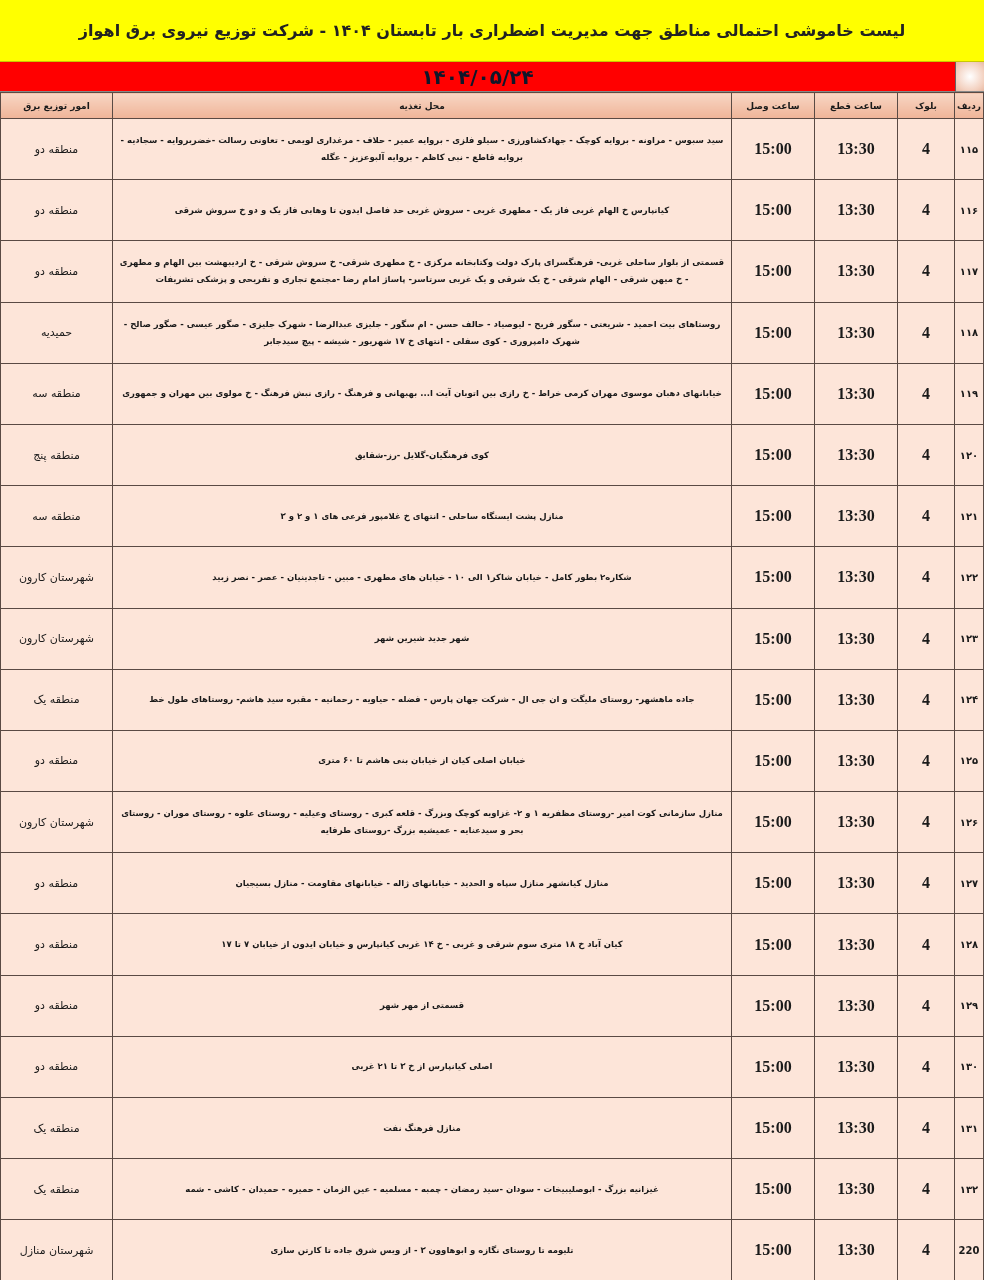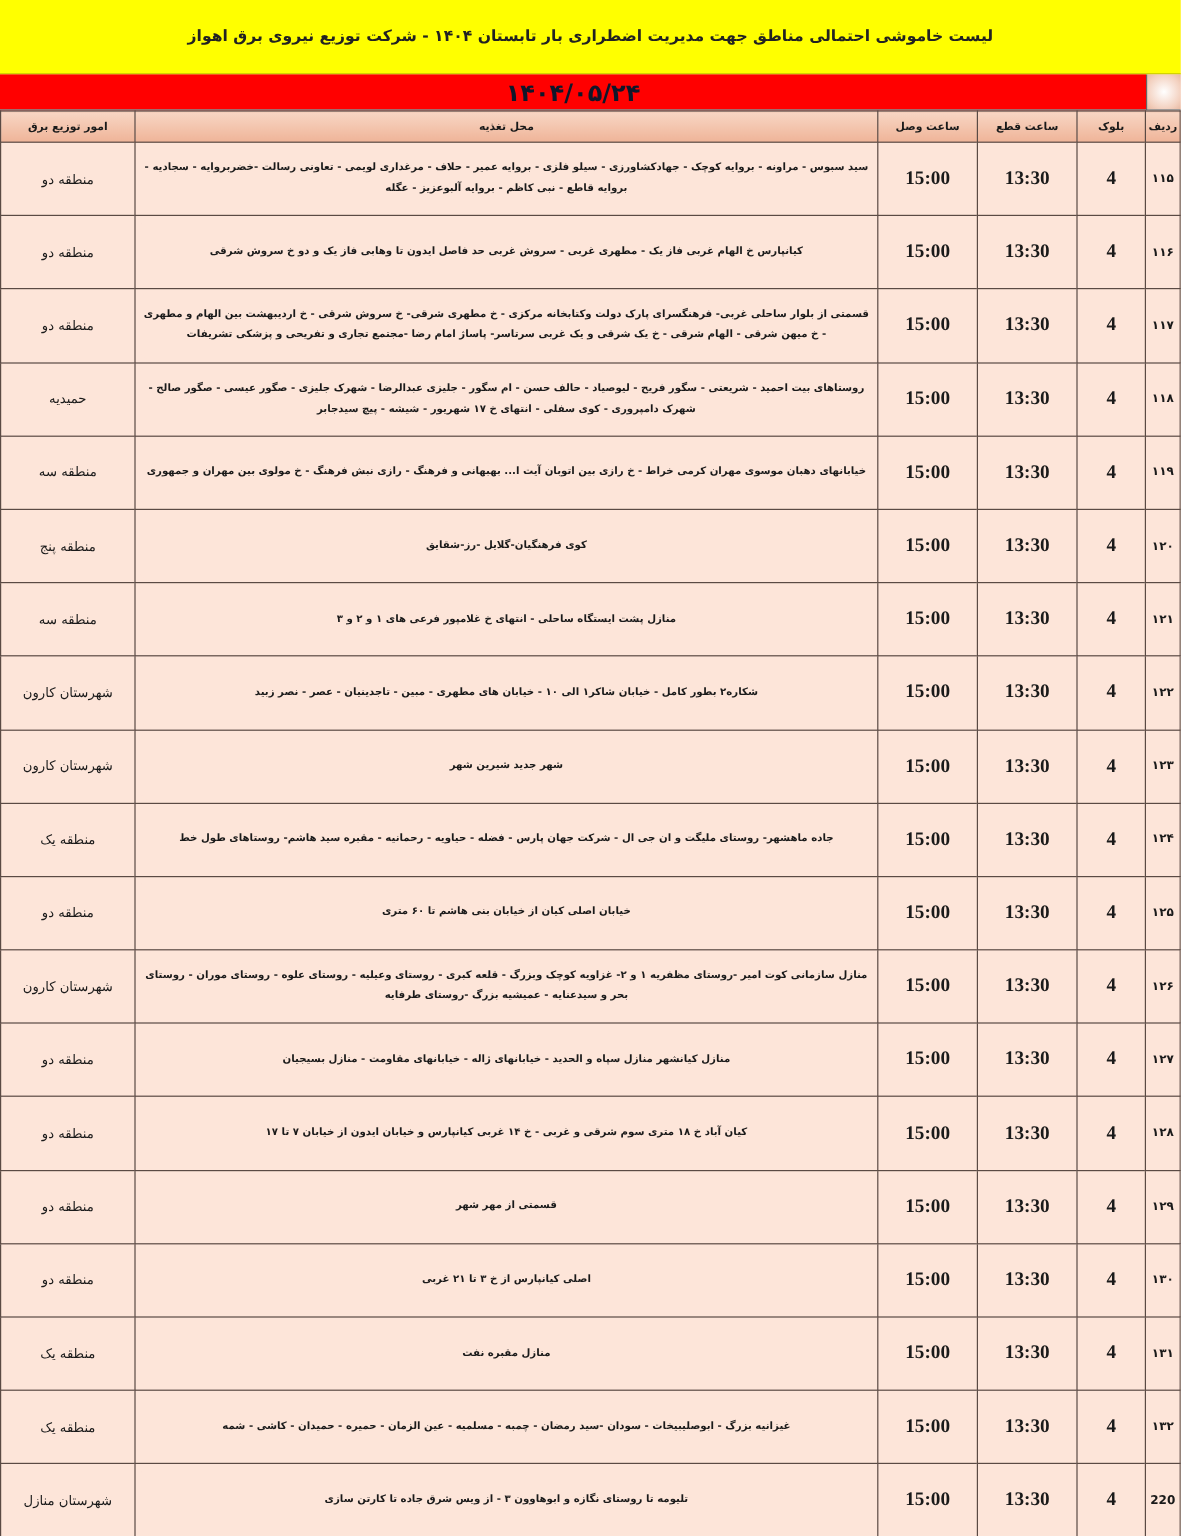--- a/index.html
+++ b/index.html
@@ -3,21 +3,21 @@
   <meta charset="utf-8">
   <style>
     * { box-sizing: border-box; margin: 0; padding: 0; }
     html, body { width: 984px; height: 1280px; overflow: hidden; background: #fde5d9; }
     body { font-family: "DejaVu Sans", sans-serif; direction: rtl; position: relative; }
 
     .title-bar {
       position: absolute; left: 0; top: 0; width: 984px; height: 62px;
       background: #ffff00; border-bottom: 1px solid #c9c900;
       display: flex; align-items: center; justify-content: center;
-      font-size: 13px; font-weight: bold; color: #222;
+      font-size: 16px; font-weight: bold; color: #222;
     }
     .date-bar {
       position: absolute; left: 0; top: 62px; width: 955px; height: 30px;
       background: #ff0000;
       display: flex; align-items: center; justify-content: center;
       font-size: 20px; font-weight: bold; color: #0f172a;
       border-bottom: 1px solid #888;
     }
     .corner-cell {
       position: absolute; left: 955px; top: 62px; width: 29px; height: 30px;
@@ -207,21 +207,21 @@
         <td class="time">13:30</td>
         <td class="time">15:00</td>
         <td class="loc">اصلی کیانپارس از خ ۳ تا ۲۱ غربی</td>
         <td class="region">منطقه دو</td>
       </tr>
       <tr>
         <td class="rownum">۱۳۱</td>
         <td class="block">4</td>
         <td class="time">13:30</td>
         <td class="time">15:00</td>
-        <td class="loc">منازل مقبره نفت</td>
+        <td class="loc">منازل فرهنگ نفت</td>
         <td class="region">منطقه یک</td>
       </tr>
       <tr>
         <td class="rownum">۱۳۲</td>
         <td class="block">4</td>
         <td class="time">13:30</td>
         <td class="time">15:00</td>
         <td class="loc">غیزانیه بزرگ - ابوصلیبیخات - سودان -سید رمضان - چمبه - مسلمیه - عین الزمان - حمیره - حمیدان - کاشی - شمه</td>
         <td class="region">منطقه یک</td>
       </tr>

